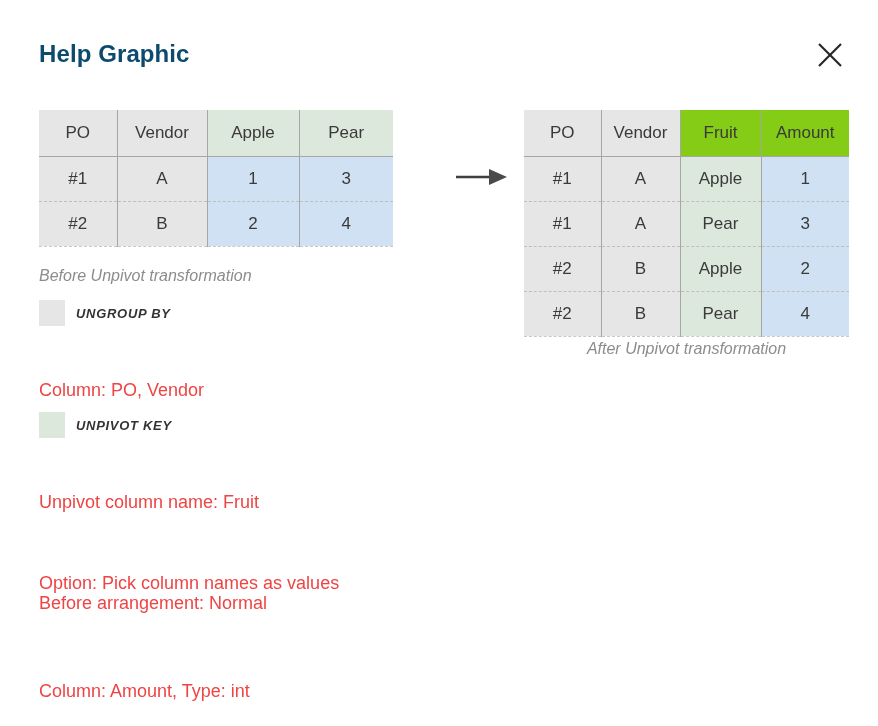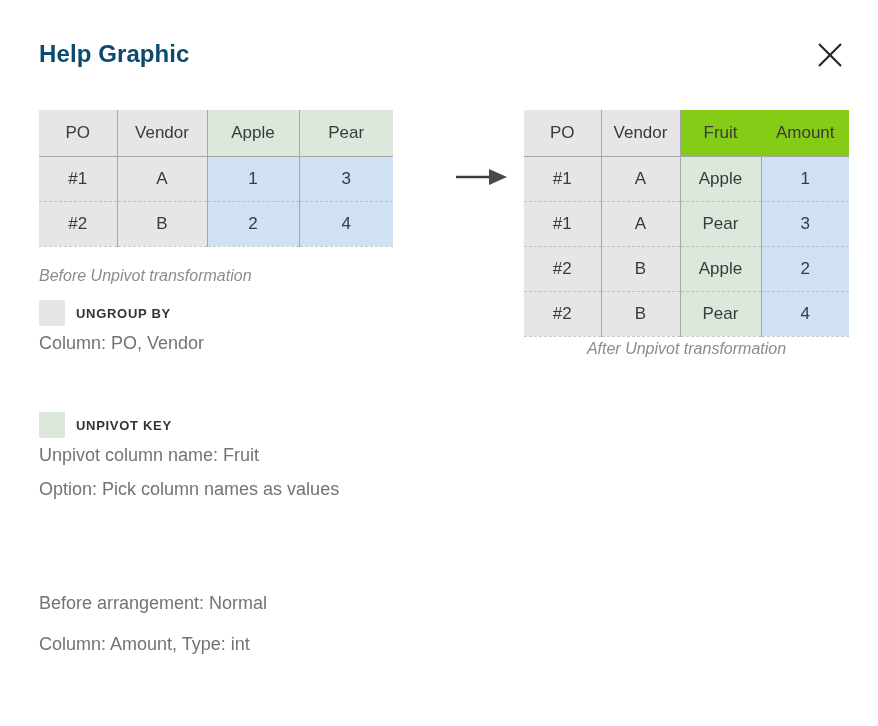--- a/index.html
+++ b/index.html
@@ -125,42 +125,44 @@
     position: absolute;
     left: 39px;
     top: 300px;
     width: 460px;
   }
   .legend-group { margin-bottom: 0; }
   .legend-head {
     display: flex;
     align-items: center;
     height: 26px;
+    font-style: italic;
   }
   .swatch {
     width: 26px;
     height: 26px;
     flex: 0 0 26px;
   }
   .sw-grey  { background: #e6e6e6; }
   .sw-green { background: #dde8dc; }
   .sw-blue  { background: #cfe1f2; }
   .legend-label {
     margin-left: 11px;
     font-size: 13px;
     font-weight: bold;
     letter-spacing: 0.7px;
     color: #333333;
     text-transform: uppercase;
   }
   .legend-line {
     font-size: 18px;
-    color: #737373;
+    color: #ef4444;
     line-height: 34px;
     white-space: nowrap;
+    margin-top: 47px;
   }
   #group-ungroup  { position: absolute; top: 0px;   left: 0; }
   #group-ungroup  .legend-line:first-of-type { margin-top: 11px; }
   #group-key      { position: absolute; top: 112px; left: 0; }
   #group-key      .legend-line:first-of-type { margin-top: 11px; }
   #group-pivot    { position: absolute; top: 265px; left: 0; }
   #group-pivot    .legend-line:first-of-type { margin-top: 18px; }
   #group-pivot    .legend-line { line-height: 41px; }
 </style>
 </head>

